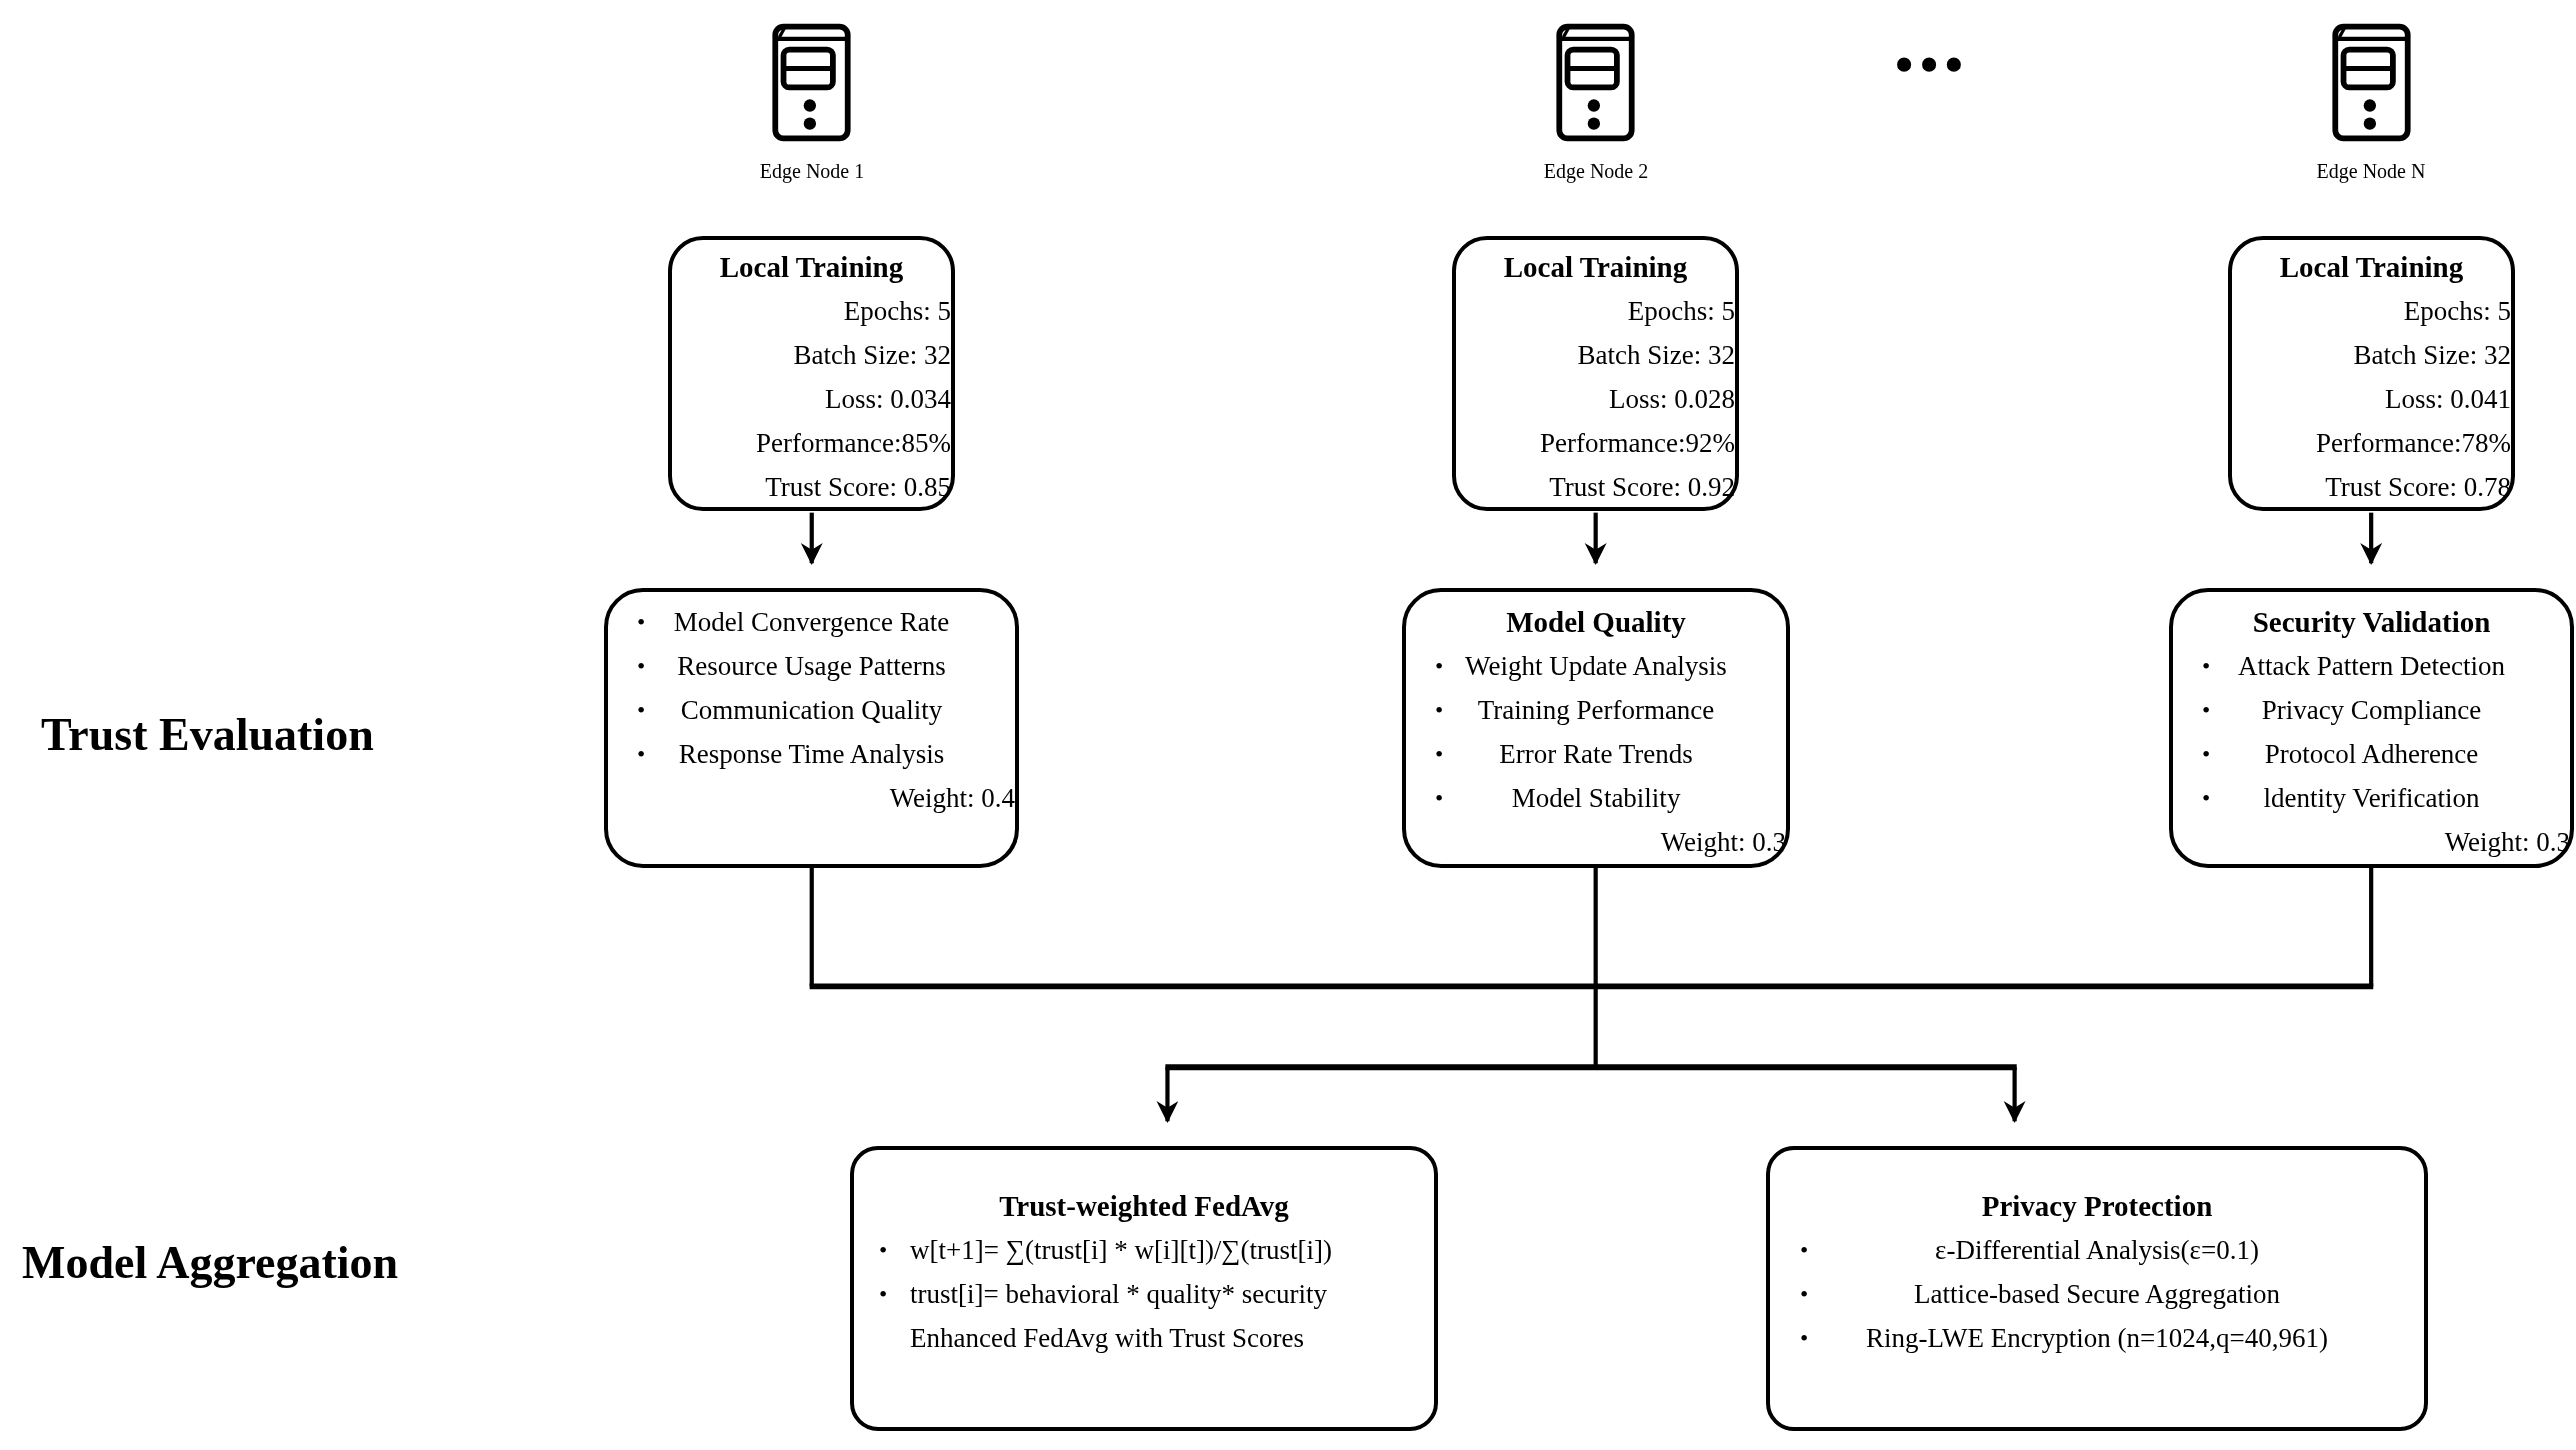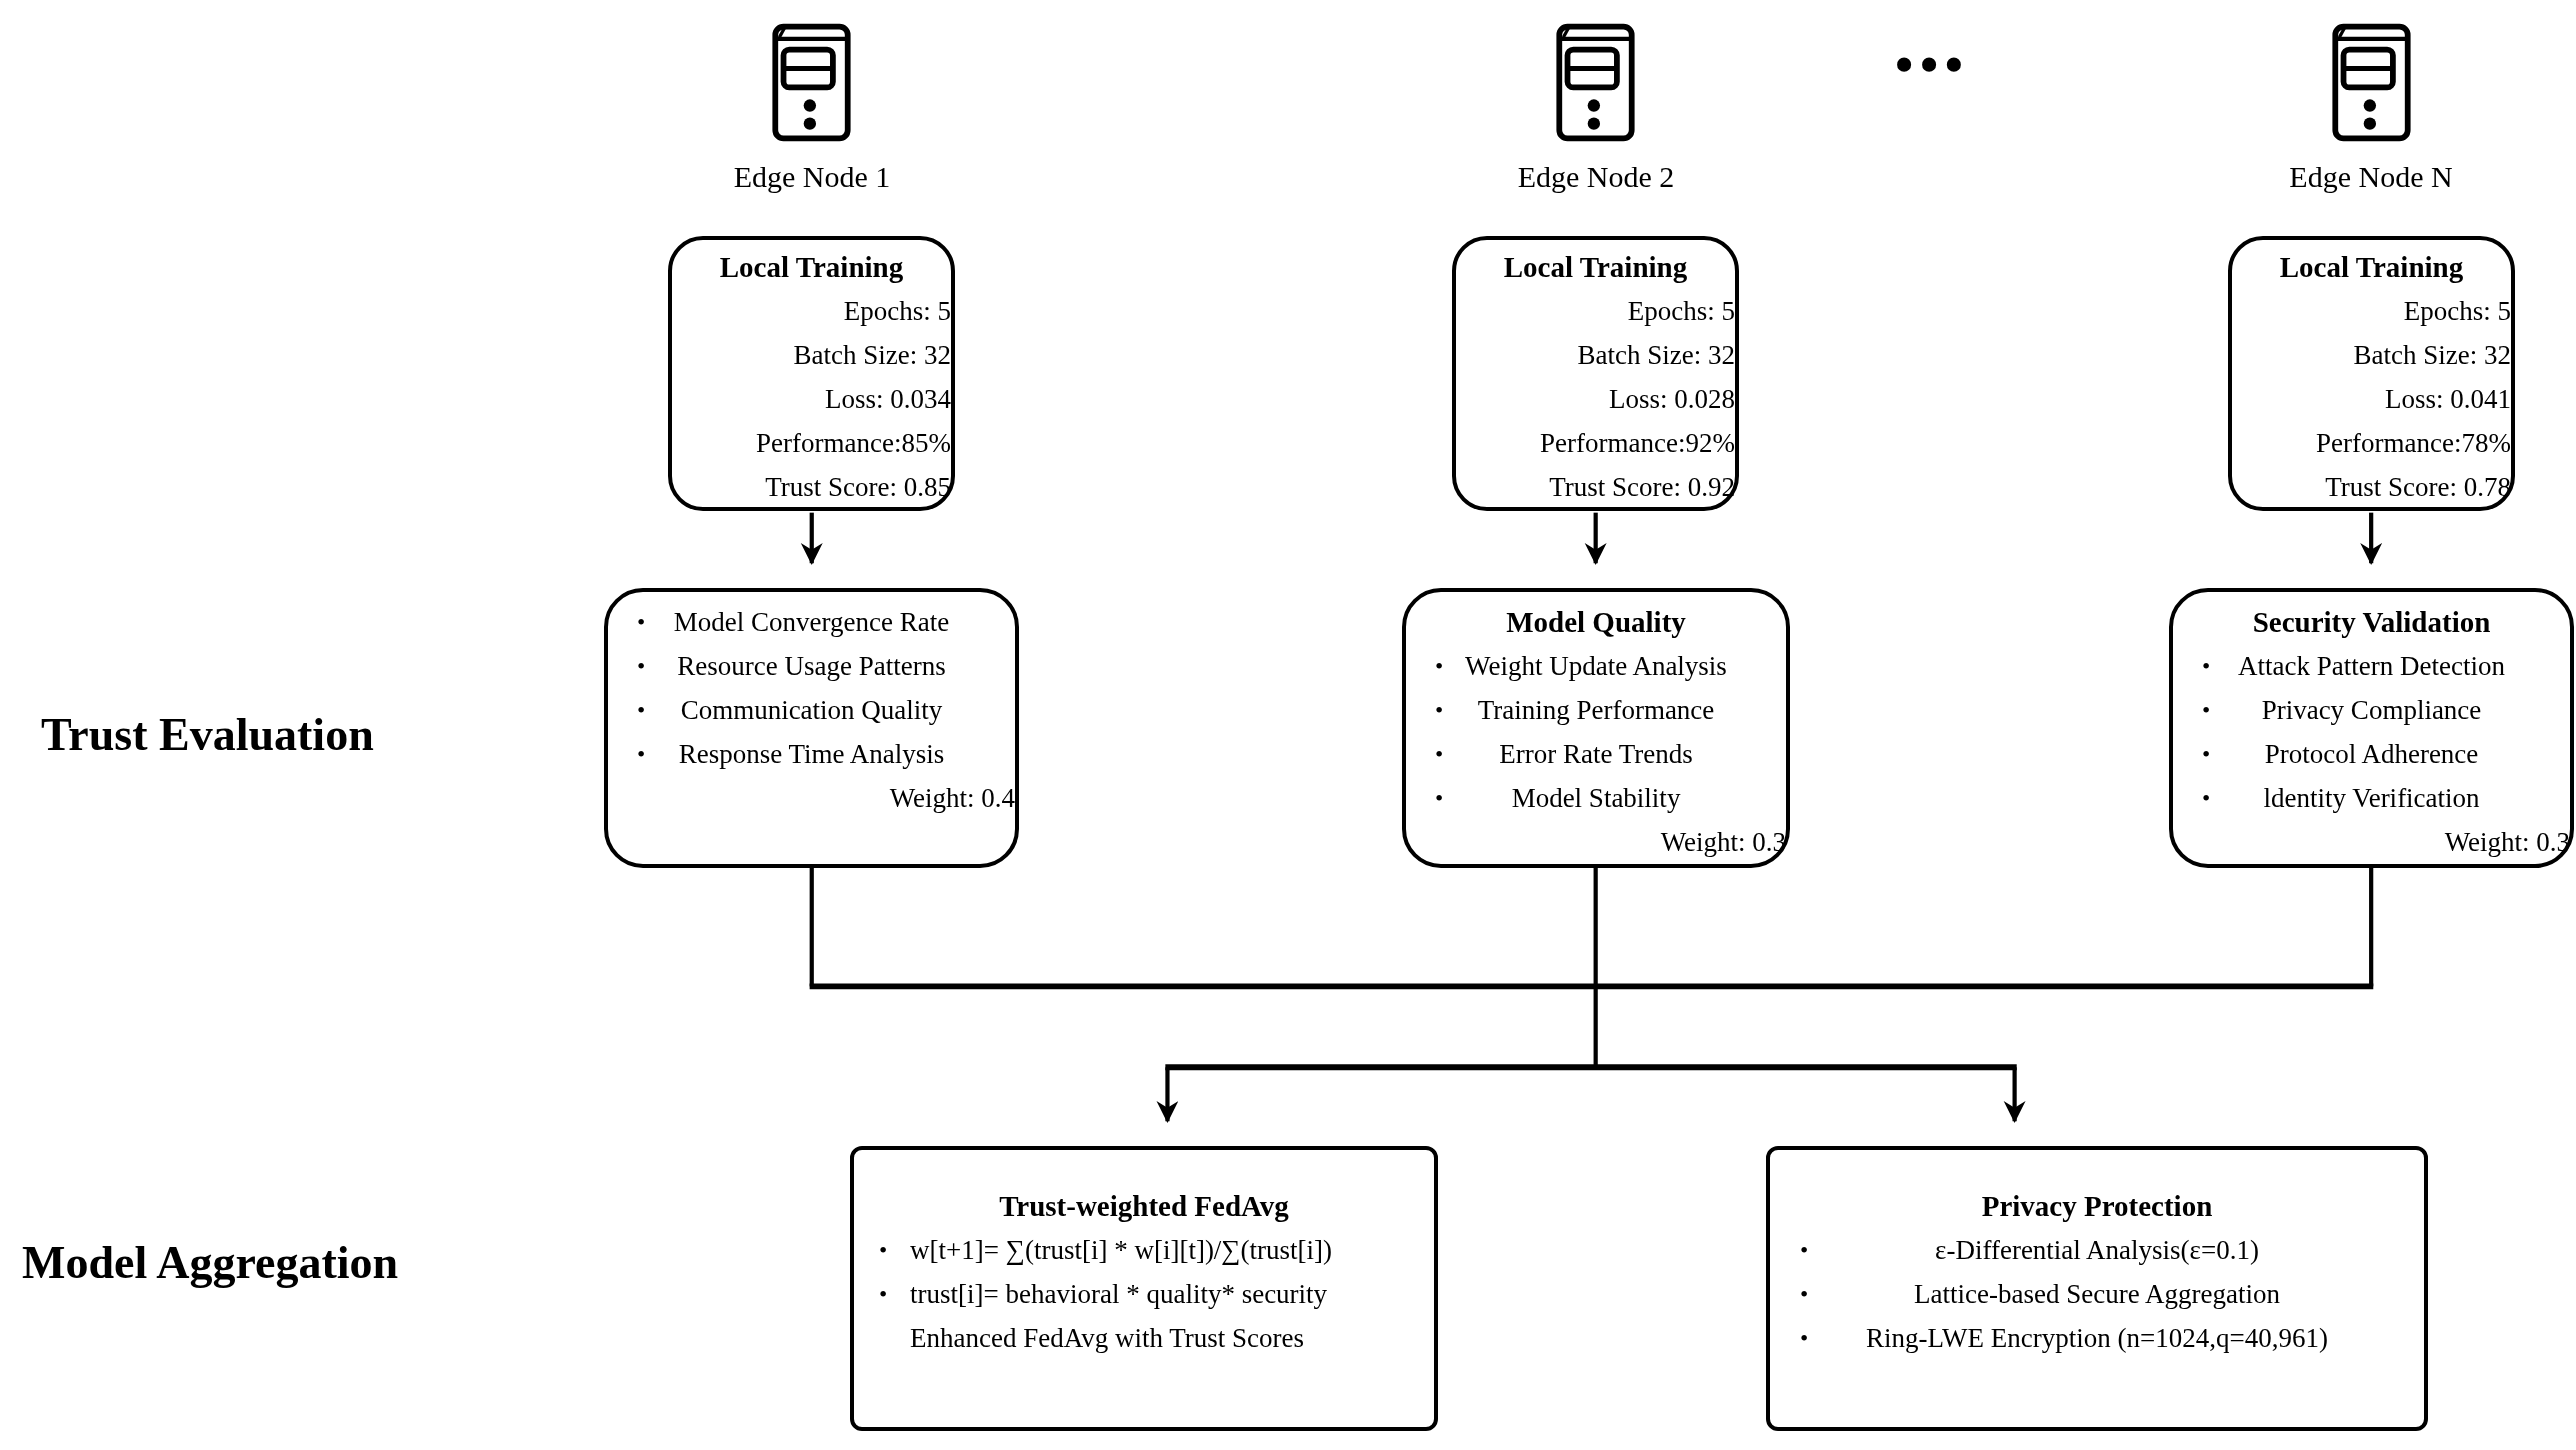--- a/index.html
+++ b/index.html
@@ -14,21 +14,21 @@
   .connectors{position:absolute;left:0;top:0;width:2576px;height:1451px;}
   .box{
     position:absolute;
     background:#fff;
     border:4.2px solid #000;
     box-sizing:border-box;
   }
   .ltbox{border-radius:35px;padding-top:5px;}
   .tbox{border-radius:39px;padding-top:8.4px;}
   .abox{
-    border-radius:12px;
+    border-radius:28px;
     display:flex;flex-direction:column;justify-content:center;
     padding-bottom:34px;
   }
   .box-title{
     height:44px;line-height:44px;
     text-align:center;
     font-size:29px;font-weight:bold;
     white-space:nowrap;
   }
   .box-line{
@@ -53,21 +53,21 @@
   .fedavg .box-footer{
     height:44px;line-height:44px;
     font-size:27px;text-align:left;padding-left:56px;
     white-space:nowrap;
   }
   .privacy .bullet{left:30px;}
   .node-label{
     position:absolute;
     width:270px;
     text-align:center;
-    font-size:30px;
+    font-size:20px;
     white-space:nowrap;
   }
   .server-icon{position:absolute;}
   .side-label{
     position:absolute;
     font-size:46px;font-weight:bold;
     white-space:nowrap;
   }
   .ellipsis{
     position:absolute;

